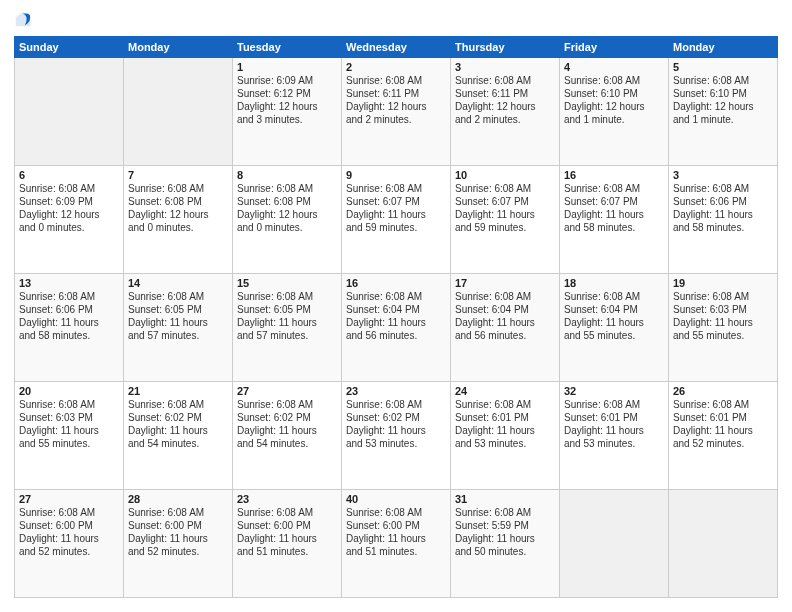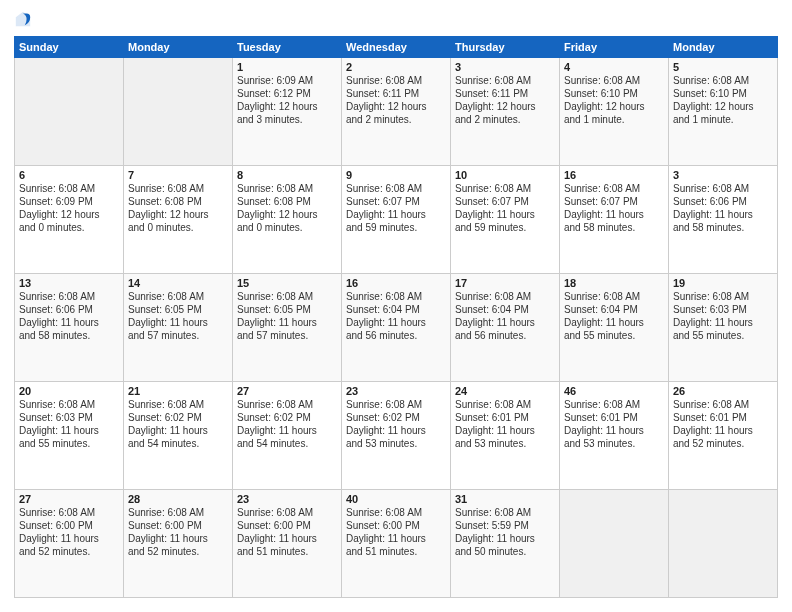--- a/index.html
+++ b/index.html
@@ -303,21 +303,21 @@
 and 53 minutes.</div>
           </td>
           <td>
             <span class="day-number">24</span>
             <div class="day-info" style="white-space: pre-line;">Sunrise: 6:08 AM
 Sunset: 6:01 PM
 Daylight: 11 hours
 and 53 minutes.</div>
           </td>
           <td>
-            <span class="day-number">46</span>
+            <span class="day-number">32</span>
             <div class="day-info" style="white-space: pre-line;">Sunrise: 6:08 AM
 Sunset: 6:01 PM
 Daylight: 11 hours
 and 53 minutes.</div>
           </td>
           <td>
             <span class="day-number">26</span>
             <div class="day-info" style="white-space: pre-line;">Sunrise: 6:08 AM
 Sunset: 6:01 PM
 Daylight: 11 hours

